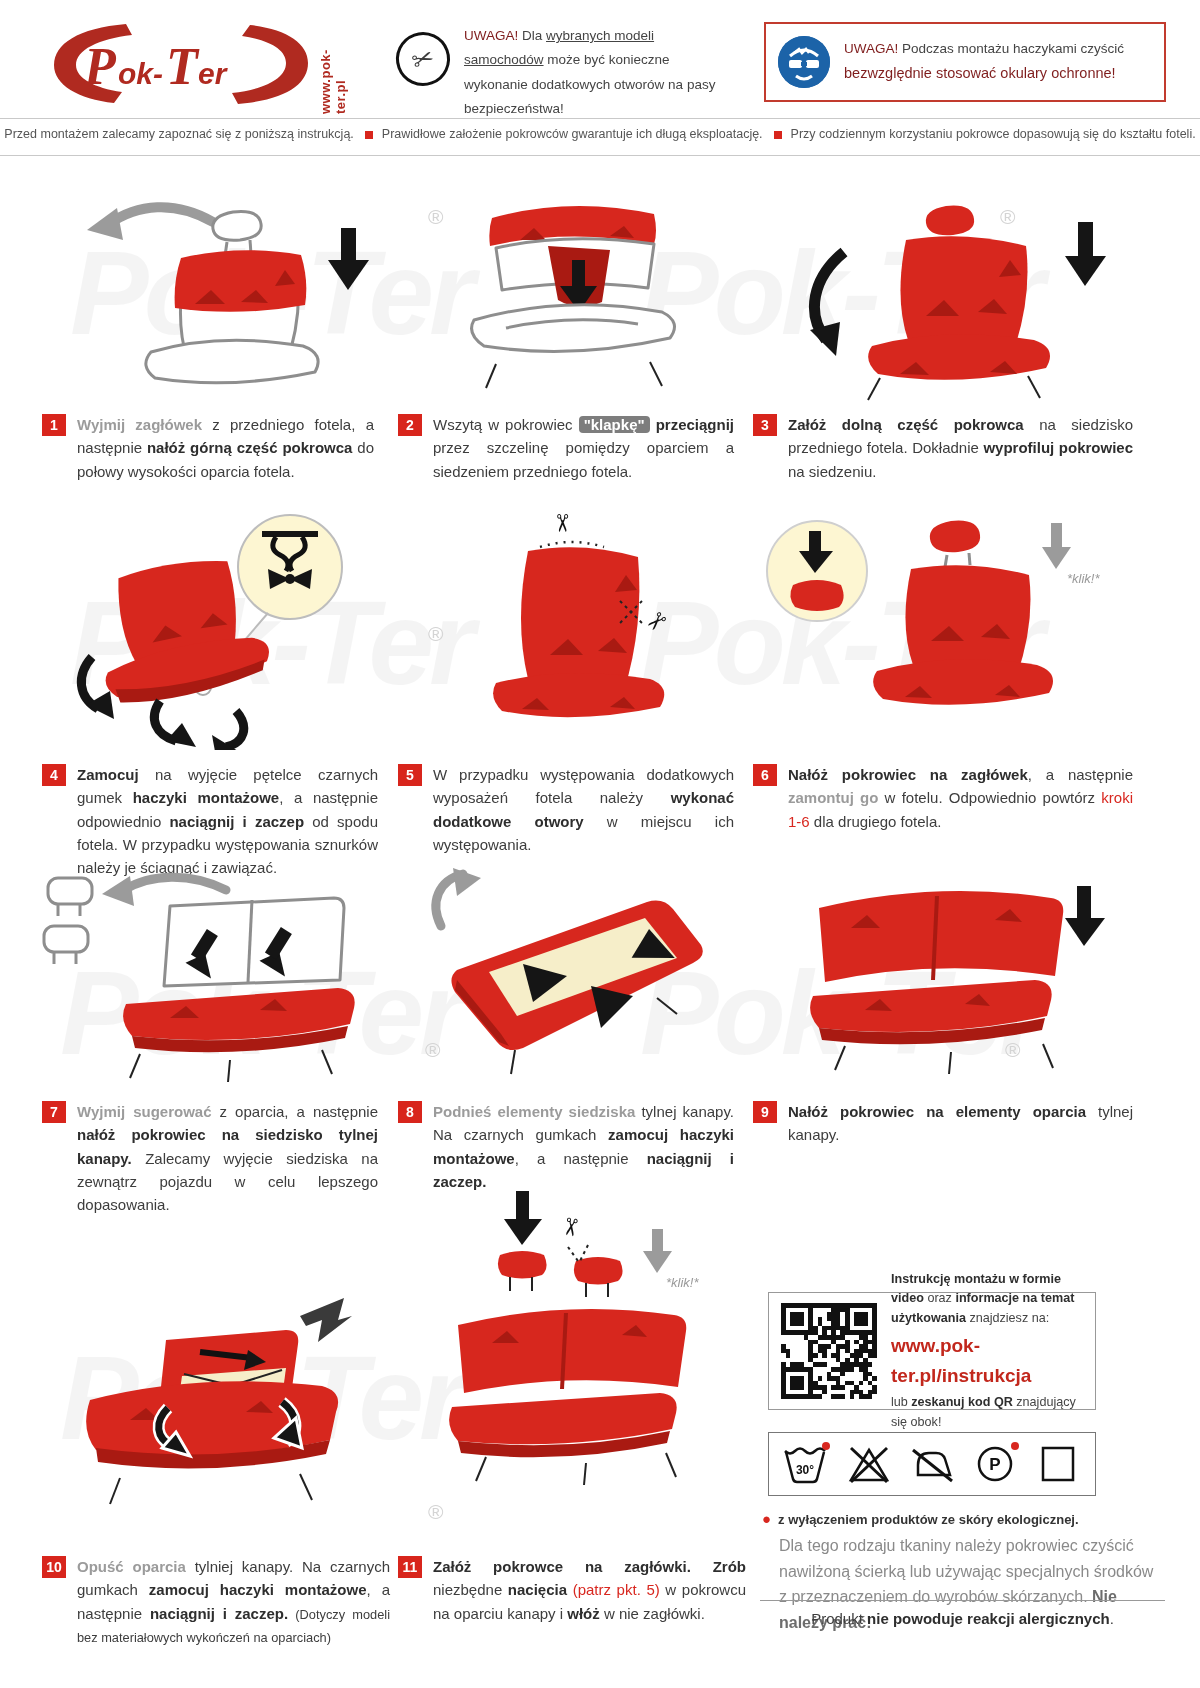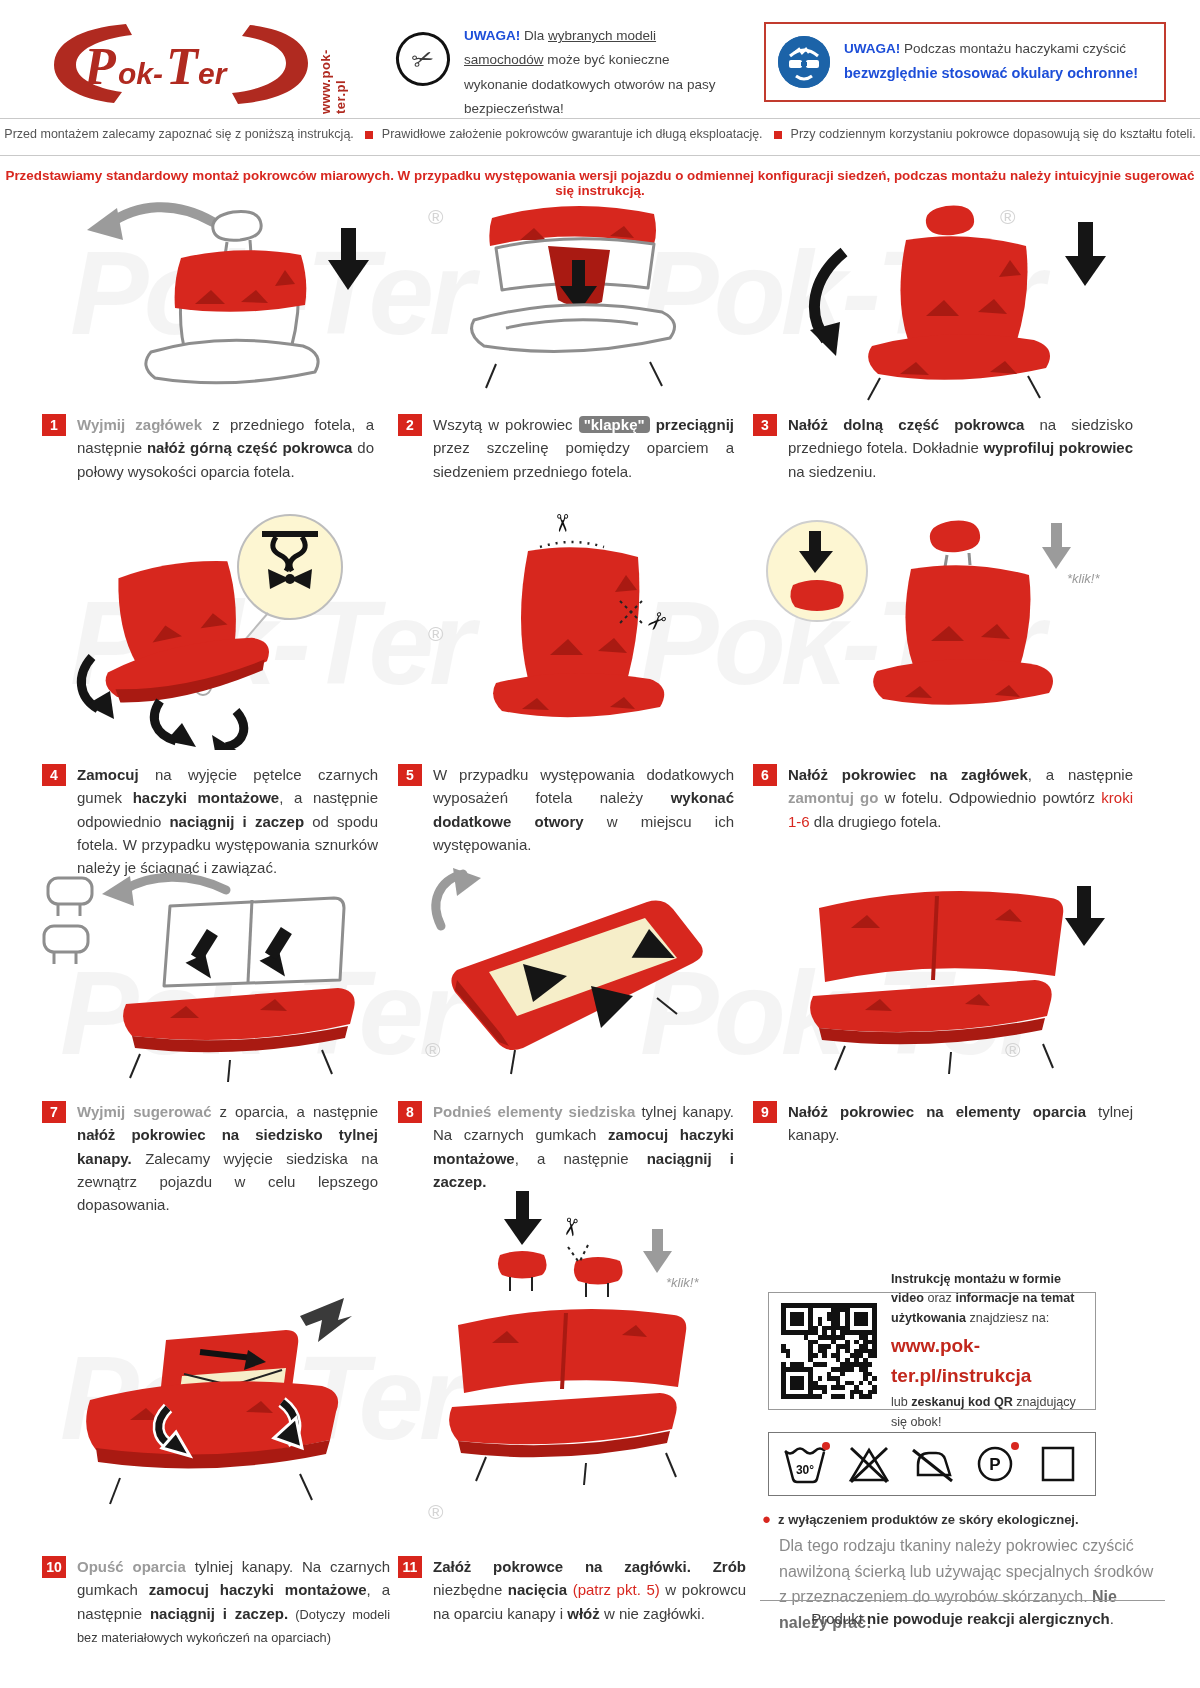--- a/index.html
+++ b/index.html
@@ -22,21 +22,21 @@
   .intro{position:absolute;left:0;top:168px;width:1200px;text-align:center;font-size:13.4px;font-weight:bold;color:#d8271f;}
   
   .step{position:absolute;display:flex;align-items:flex-start;}
   .num{background:#d8251c;color:#fff;font-weight:bold;font-size:14px;min-width:24px;height:22px;line-height:22px;
     text-align:center;margin-right:11px;flex-shrink:0;margin-top:1px;}
   .stx{font-size:15px;line-height:1.55;text-align:justify;color:#3d3d3d;}
   .seg-n{}
   .seg-b{font-weight:bold;color:#2e2e2e;}
   .seg-g{font-weight:bold;color:#9b9b9b;}
   .seg-r{color:#d8271f;}
-  .seg-rb{color:#1d4ed8;font-weight:bold;}
+  .seg-rb{color:#7f1d1d;font-weight:normal;}
   .seg-u{text-decoration:underline;}
   .seg-badge{background:#7d7d7d;color:#fff;border-radius:4px;padding:0 5px;font-weight:bold;}
   .seg-small{font-size:12.8px;}
   .seg-fn{color:#8a8a8a;}
   .seg-fnb{color:#6d6d6d;font-weight:bold;}
   
   .qr-box{position:absolute;left:768px;top:1292px;width:328px;height:118px;border:1.5px solid #999;
     display:flex;align-items:center;gap:14px;box-sizing:border-box;padding:0 12px;}
   .qr-grid{width:96px;height:96px;display:grid;grid-template-columns:repeat(21,1fr);grid-template-rows:repeat(21,1fr);flex-shrink:0;}
   .qr-m{background:#111;}
@@ -121,21 +121,20 @@
       <div><span class="seg-rb">UWAGA!</span><span class="seg-n"> Podczas montażu haczykami czyścić</span></div>
       <div style="font-size:14.5px;"><span class="seg-rb">bezwzględnie stosować okulary ochronne!</span></div>
     </div>
   </div>
 
   <div class="hr" style="top:118px;"></div>
   <div class="info-strip">
     <span>Przed montażem zalecamy zapoznać się z poniższą instrukcją.</span><span class="sq"></span><span>Prawidłowe założenie pokrowców gwarantuje ich długą eksploatację.</span><span class="sq"></span><span>Przy codziennym korzystaniu pokrowce dopasowują się do kształtu foteli.</span>
   </div>
   <div class="hr" style="top:155px;"></div>
-  <div class="intro">Przedstawiamy standardowy montaż pokrowców miarowych. W przypadku występowania wersji pojazdu o odmiennej konfiguracji siedzeń, podczas montażu należy intuicyjnie sugerować się instrukcją.</div>
 
   <div class="abs" style="left:45px;top:198px;">
     <svg width="330" height="205" viewBox="0 0 330 205">
       <path d="M168,24 C130,2 92,6 64,26" fill="none" stroke="#9b9b9b" stroke-width="10" stroke-linecap="round"></path>
       <polygon points="72,10 42,32 78,42" class="gy"></polygon>
       <path class="o" d="M188,14 q26,-3 28,12 q2,13 -21,16 q-25,2 -27,-11 q-2,-13 20,-17 z"></path>
       <line x1="182" y1="44" x2="180" y2="58" class="ln"></line>
       <line x1="205" y1="42" x2="206" y2="56" class="ln"></line>
       <path class="o" d="M140,68 q-10,56 2,92 l98,10 q18,-50 12,-98 q-58,-14 -112,-4 z"></path>
       <path class="o" d="M106,154 q68,-20 152,-6 q22,8 12,26 q-86,18 -160,6 q-16,-12 -4,-26 z"></path>
@@ -186,21 +185,21 @@
   <div class="step" style="left:42px;top:413px;width:332px;">
     <div class="num">1</div>
     <div class="stx"><span class="seg-g">Wyjmij zagłówek</span><span class="seg-n"> z przedniego fotela, a następnie </span><span class="seg-b">nałóż górną część pokrowca</span><span class="seg-n"> do połowy wysokości oparcia fotela.</span></div>
   </div>
   <div class="step" style="left:398px;top:413px;width:336px;">
     <div class="num">2</div>
     <div class="stx"><span class="seg-n">Wszytą w pokrowiec </span><span class="seg-badge">"klapkę"</span><span class="seg-n"> </span><span class="seg-b">przeciągnij</span><span class="seg-n"> przez szczelinę pomiędzy oparciem a siedzeniem przedniego fotela.</span></div>
   </div>
   <div class="step" style="left:753px;top:413px;width:380px;">
     <div class="num">3</div>
-    <div class="stx"><span class="seg-b">Nałóż dolną część pokrowca</span><span class="seg-n"> na siedzisko przedniego fotela. Dokładnie </span><span class="seg-b">wyprofiluj pokrowiec</span><span class="seg-n"> na siedzeniu.</span></div>
+    <div class="stx"><span class="seg-b">Załóż dolną część pokrowca</span><span class="seg-n"> na siedzisko przedniego fotela. Dokładnie </span><span class="seg-b">wyprofiluj pokrowiec</span><span class="seg-n"> na siedzeniu.</span></div>
   </div>
 
   <div class="abs" style="left:40px;top:505px;">
     <svg width="345" height="245" viewBox="0 0 345 245">
       <circle cx="250" cy="62" r="52" fill="#fdf6d2" stroke="#bdbdbd" stroke-width="2"></circle>
       <rect x="222" y="26" width="56" height="6" class="k"></rect>
       <path d="M236,32 q-8,12 4,18 q12,6 6,16" fill="none" stroke="#111" stroke-width="5"></path>
       <path d="M262,32 q8,12 -4,18 q-12,6 -6,16" fill="none" stroke="#111" stroke-width="5"></path>
       <path class="k" d="M250,74 l-22,-10 2,20 z"></path>
       <path class="k" d="M250,74 l22,-10 -2,20 z"></path>

